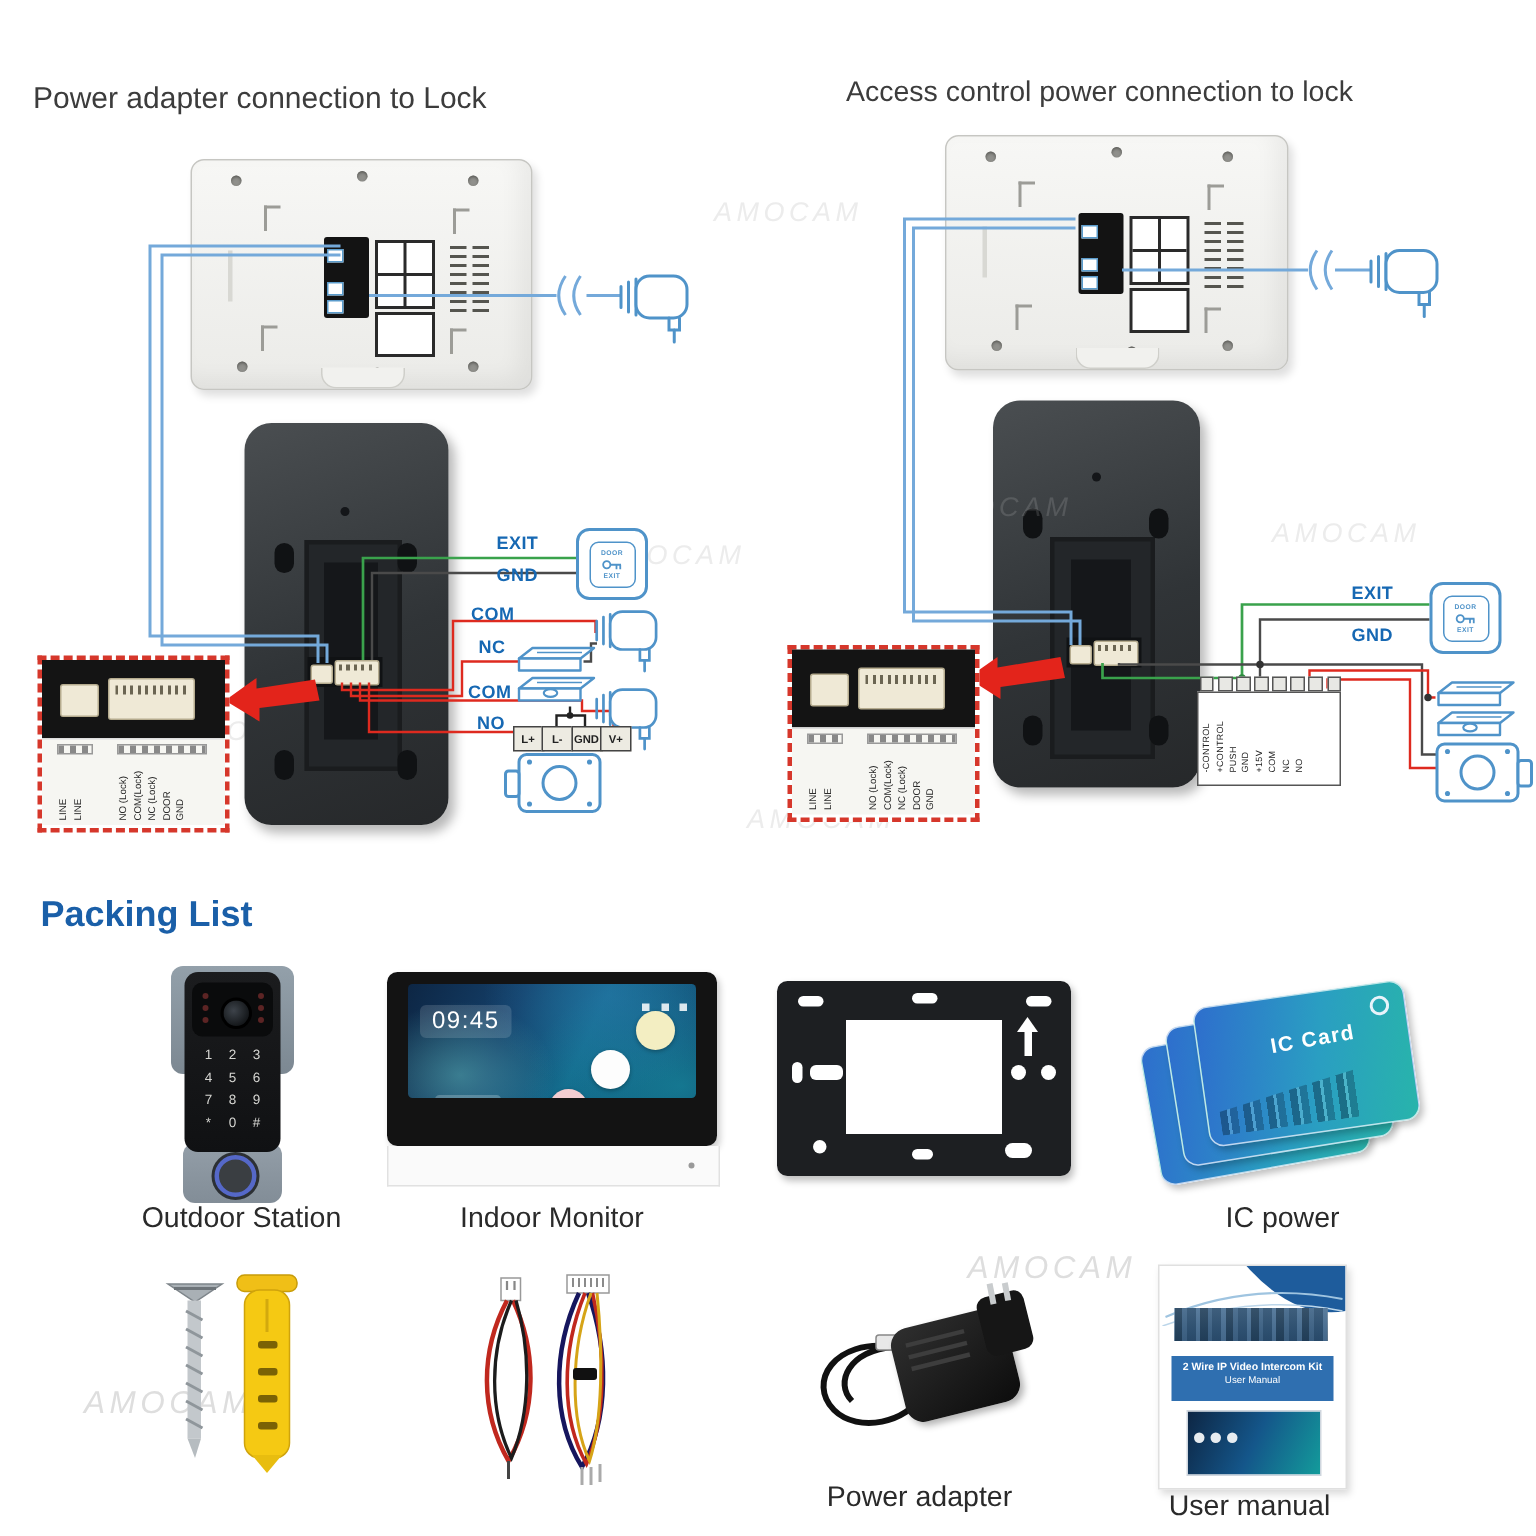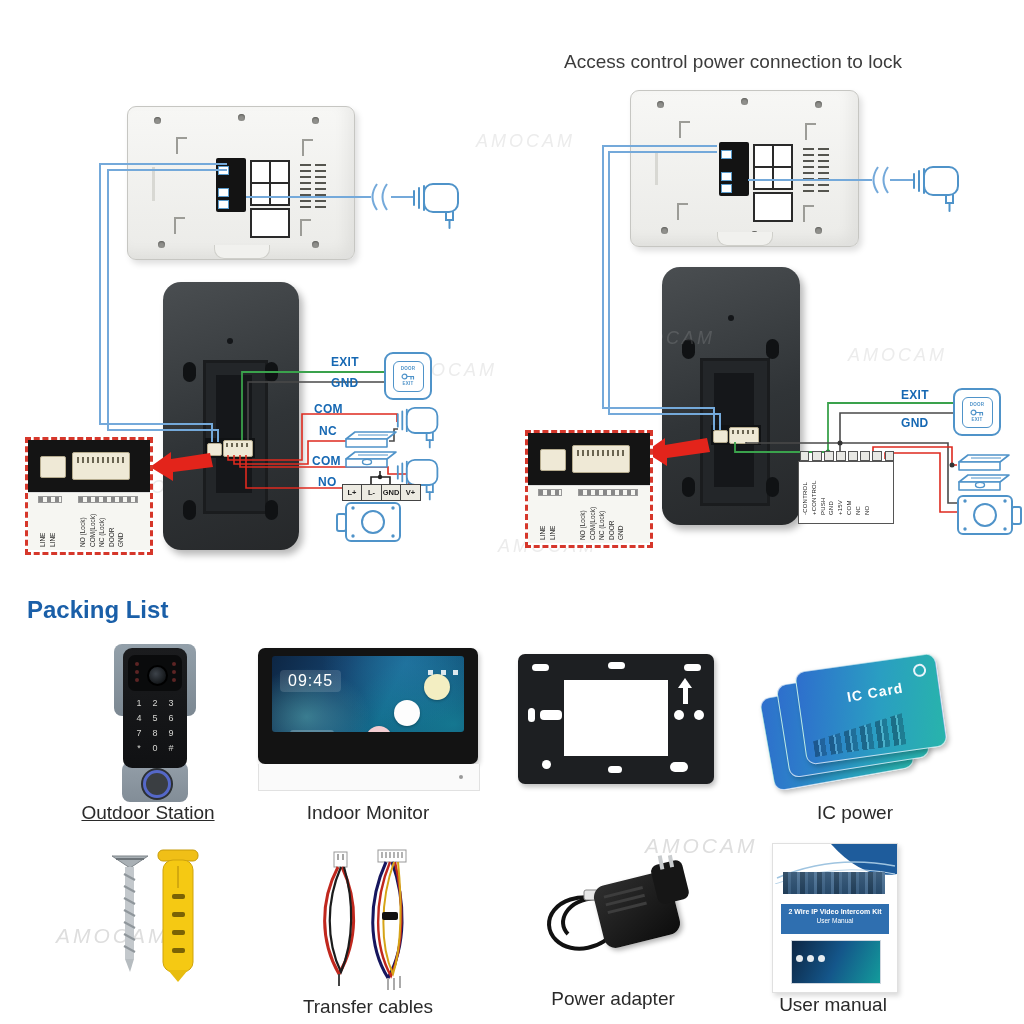--- a/index.html
+++ b/index.html
@@ -120,20 +120,21 @@
 
   <div class="abs wm" style="left:476px;top:131px;">AMOCAM</div>
   <div class="abs wm" style="left:398px;top:360px;">AMOCAM</div>
   <div class="abs wm" style="left:848px;top:345px;">AMOCAM</div>
   <div class="abs wm" style="left:498px;top:536px;">AMOCAM</div>
   <div class="abs wm" style="left:118px;top:477px;">AMOCAM</div>
   <div class="abs wm big" style="left:56px;top:924px;">AMOCAM</div>
   <div class="abs wm big" style="left:645px;top:834px;">AMOCAM</div>
   <div class="abs wm dark" style="left:616px;top:328px;">AMOCAM</div>
 
+  <div class="abs sub-title" style="left:22px;top:55px;">Power adapter connection to Lock</div>
   <div class="abs sub-title" style="left:564px;top:51px;font-size:19px;">Access control power connection to lock</div>
   <div class="abs packing-title">Packing List</div>
 
   <div class="abs monitor" style="left:127px;top:106px;width:226px;height:152px;">
     <div class="abs sc" style="left:26px;top:10px;"></div>
     <div class="abs sc" style="left:110px;top:7px;"></div>
     <div class="abs sc" style="left:184px;top:10px;"></div>
     <div class="abs sc" style="left:30px;top:134px;"></div>
     <div class="abs sc" style="left:120px;top:138px;"></div>
     <div class="abs sc" style="left:184px;top:134px;"></div>
@@ -583,20 +584,19 @@
       </div>
     <div class="abs man-band" style="left:8px;top:60px;width:108px;height:26px;padding-top:4px;">
       <div style="font-size:7px;font-weight:bold;">2 Wire IP Video Intercom Kit</div>
       <div style="font-size:6.5px;margin-top:2px;">User Manual</div>
     </div>
     <div class="abs man-shot" style="left:18px;top:96px;width:88px;height:42px;">
       <span class="mini-dot" style="margin-top:14px;"></span><span class="mini-dot" style="margin-top:10px;"></span><span class="mini-dot" style="margin-top:6px;"></span>
     </div>
   </div>
 
-  <div class="abs pack-label" style="left:38px;top:802px;text-decoration:underline;">Outdoor Station</div>
+  <div class="abs pack-label" style="left:51px;top:802px;">Outdoor Station</div>
   <div class="abs pack-label" style="left:258px;top:802px;">Indoor Monitor</div>
   <div class="abs pack-label" style="left:745px;top:802px;">IC power</div>
-  <div class="abs pack-label" style="left:258px;top:996px;">Transfer cables</div>
   <div class="abs pack-label" style="left:503px;top:988px;text-align:center;">Power adapter</div>
   <div class="abs pack-label" style="left:723px;top:994px;">User manual</div>
 
 </div>
 
 </body></html>

